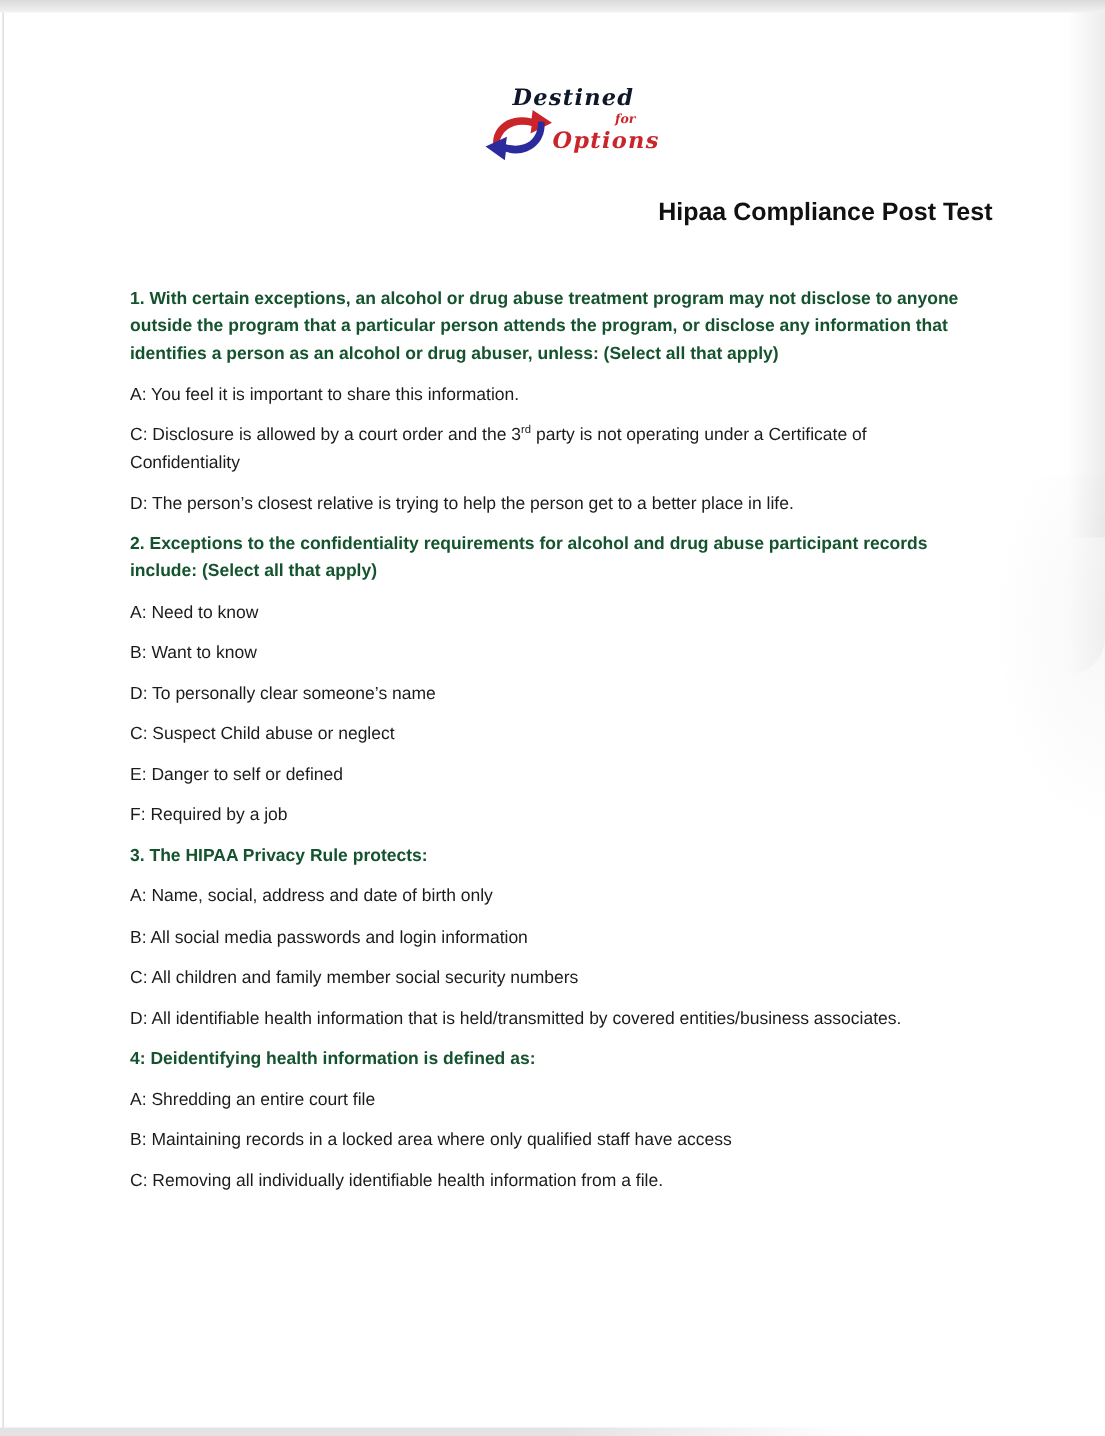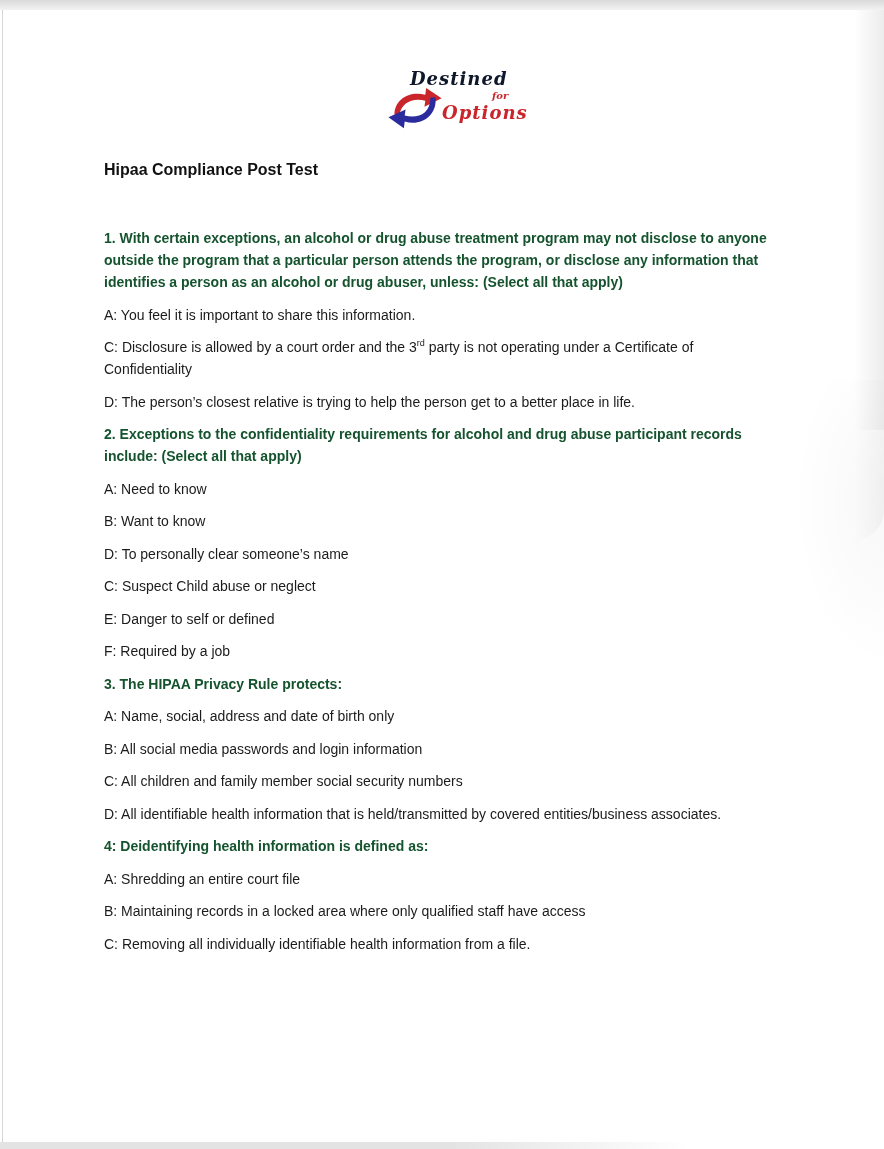--- a/index.html
+++ b/index.html
@@ -28,21 +28,21 @@
   .logo{position:relative;width:134px;height:58px;margin:60px auto 0 auto;}
   .logo-arrows{position:absolute;left:0;top:12px;}
   .logo-destined{position:absolute;left:28px;top:-2px;
     font-family:"DejaVu Serif",serif;font-style:italic;font-weight:bold;
     font-size:18px;letter-spacing:1px;}
   .logo-for{position:absolute;left:80px;top:20px;
     font-family:"DejaVu Serif",serif;font-style:italic;font-weight:bold;font-size:10px;margin-left:30px;}
   .logo-options{position:absolute;left:60px;top:32px;
     font-family:"DejaVu Serif",serif;font-style:italic;font-weight:bold;
     font-size:18px;letter-spacing:1px;}
-  .title{margin:31px 0 46px 0;text-align:left;font-weight:bold;font-size:16px;
+  .title{margin:31px 0 46px 0;text-align:right;font-weight:bold;font-size:20px;
     line-height:22px;color:#111;}
   p{margin:0 0 10.5px 0;font-size:14px;line-height:22px;}
   .q{font-weight:bold;white-space:pre-line;color:#14532d;}
   .opt{white-space:nowrap;}
   sup{font-size:9px;line-height:0;vertical-align:super;}
 </style>
 </head>
 <body>
 
 <div class="top-band"></div>

